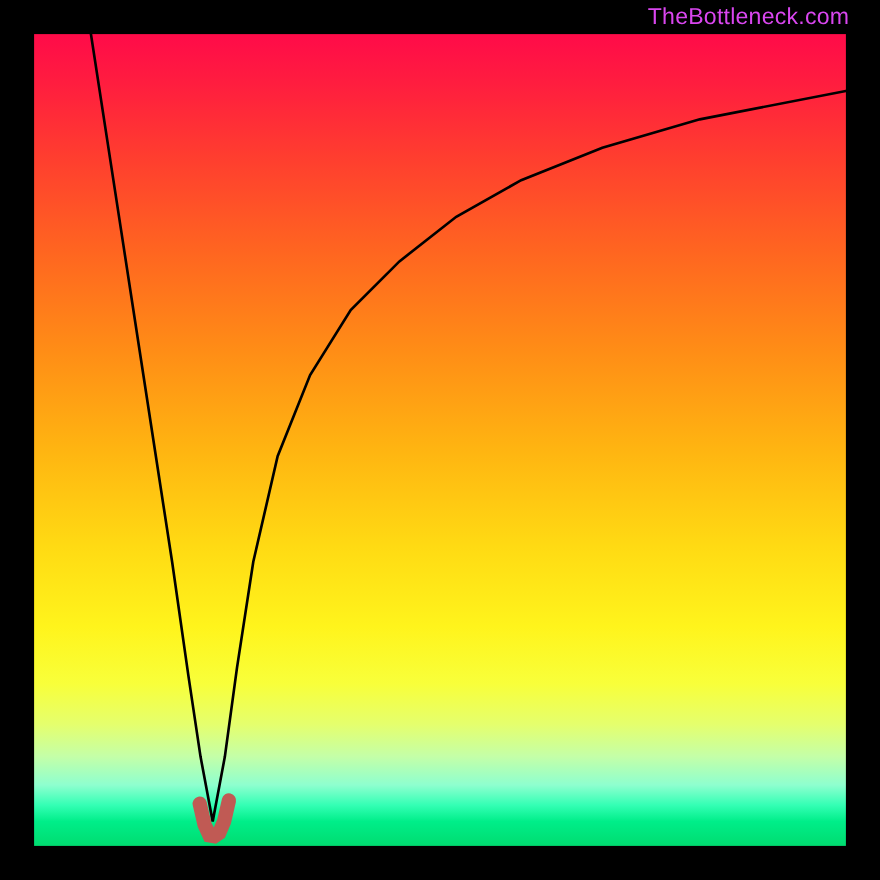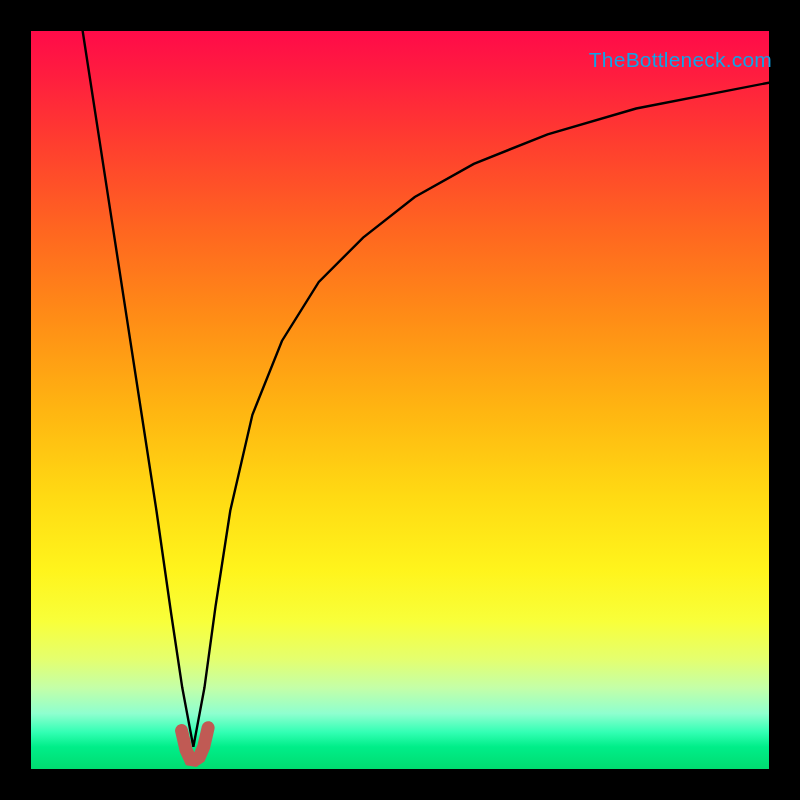--- a/index.html
+++ b/index.html
@@ -47,25 +47,24 @@
     );
   }
   .curve-svg {
     position: absolute;
     inset: 0;
   }
   .watermark {
     position: absolute;
     top: 4px;
     right: 28px;
-    color: #0ea5e9;
+    color: #d946ef;
     font-size: 21px;
     font-weight: 500;
     letter-spacing: 0.2px;
-    margin-top: 44px;
   }
 </style>
 </head>
 <body>
 
 <div class="frame">
 
   <div class="plot-area">
     <div class="gradient"></div>
 

